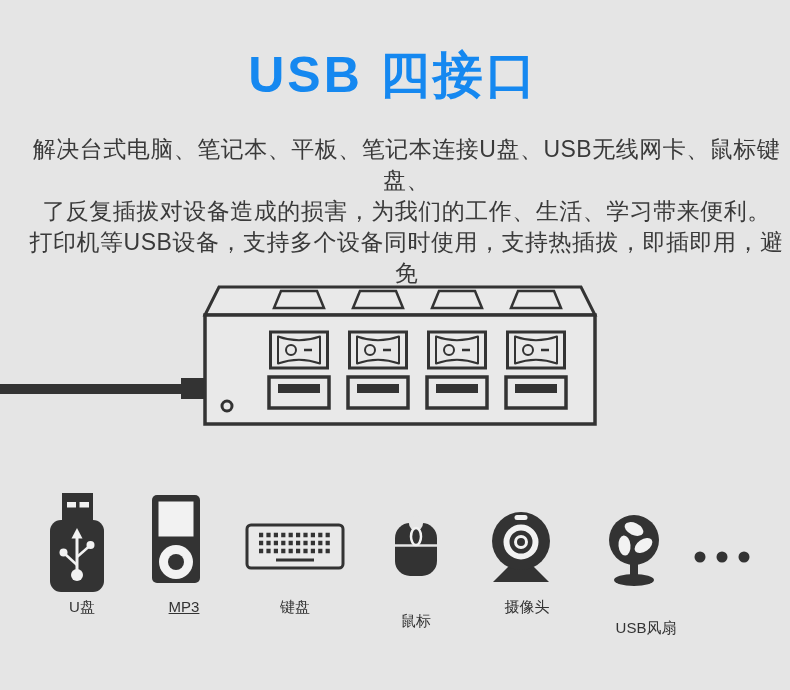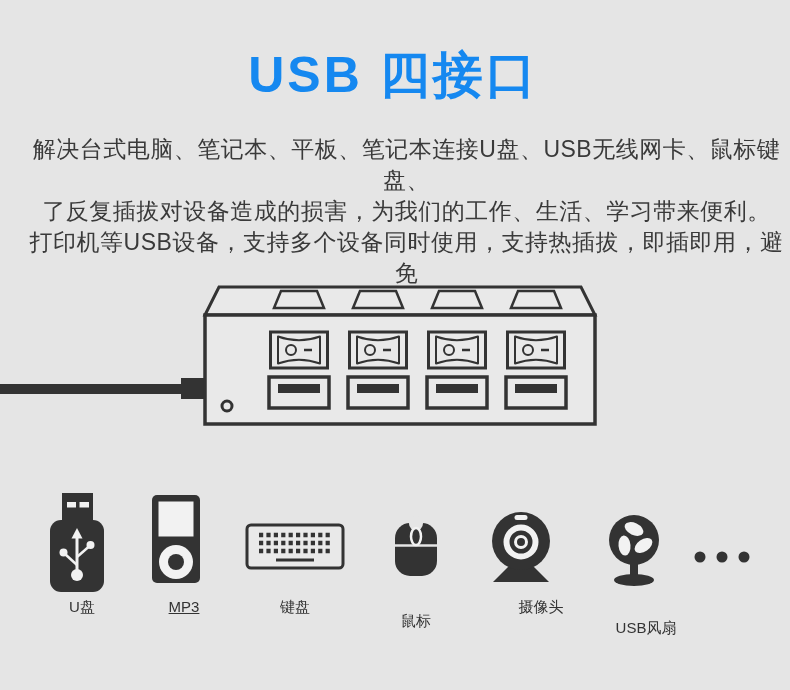--- a/index.html
+++ b/index.html
@@ -37,21 +37,21 @@
     top: 598px;
     transform: translateX(-50%);
     font-size: 15px;
     color: #333;
     white-space: nowrap;
   }
   .lbl-0 { left: 82px; }
   .lbl-1 { left: 184px; text-decoration: underline; }
   .lbl-2 { left: 295px; text-align: center; }
   .lbl-3 { left: 416px; margin-top: 14px; }
-  .lbl-4 { left: 541px; }
+  .lbl-4 { left: 527px; }
   .lbl-5 { left: 646px; margin-top: 21px; }
 </style>
 </head>
 <body>
 
 <div class="stage">
 
   <div class="title">USB 四接口</div>
 
   <div class="desc">

